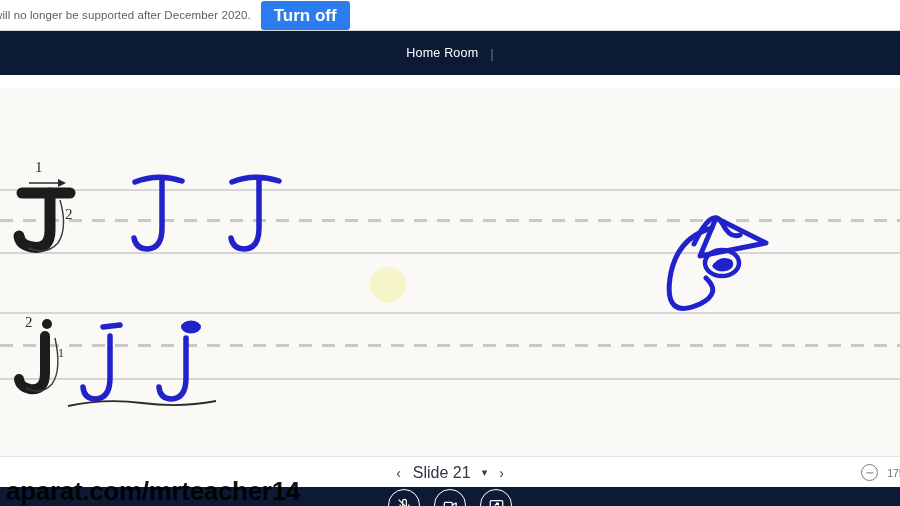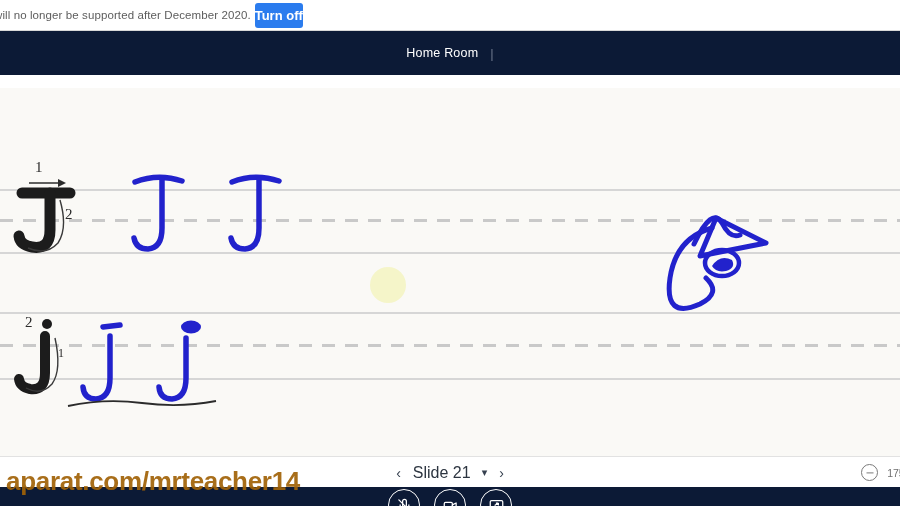--- a/index.html
+++ b/index.html
@@ -35,28 +35,28 @@
     box-sizing: border-box;
   }
   .banner-text {
     font-size: 11.5px;
     color: #5d5d5d;
     white-space: nowrap;
     margin-left: -6px;
     letter-spacing: 0.1px;
   }
   .turnoff-btn {
-    margin-left: 4px;
+    margin-left: 10px;
     background: #2b7cee;
     color: #ffffff;
-    font-size: 13px;
+    font-size: 17px;
     font-weight: bold;
     border: none;
     border-radius: 3px;
-    padding: 6px 0;
+    padding: 6px 13px;
     cursor: pointer;
     font-family: "Liberation Sans", sans-serif;
     line-height: 1;
   }
 
   
   .header {
     position: absolute;
     left: 0; top: 31px;
     width: 900px;
@@ -232,24 +232,24 @@
     position: absolute;
     left: 0; top: 487px;
     width: 900px;
     height: 19px;
     background: #0c1a36;
     overflow: hidden;
   }
   .watermark {
     position: absolute;
     left: 6px;
-    top: 466px;
+    top: 476px;
     font-size: 26px;
     font-weight: bold;
-    color: #a16207;
+    color: #000000;
     letter-spacing: -0.3px;
     white-space: nowrap;
     opacity: 0.92;
     z-index: 5;
   }
   .media-controls {
     position: absolute;
     left: 50%;
     transform: translateX(-50%);
     top: 489px;

